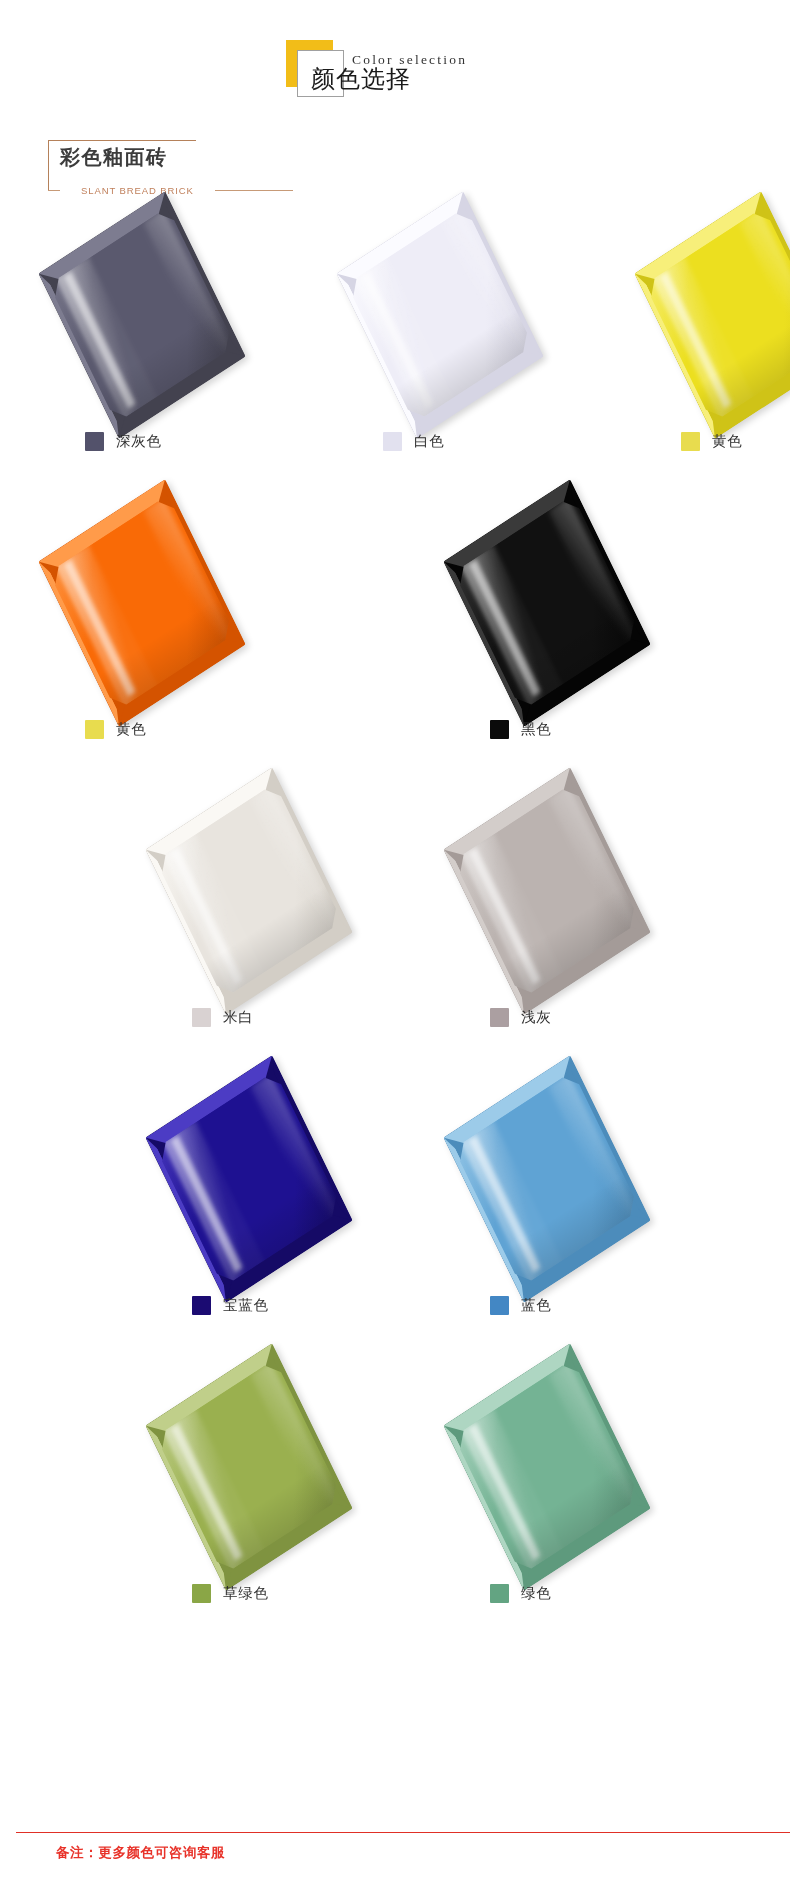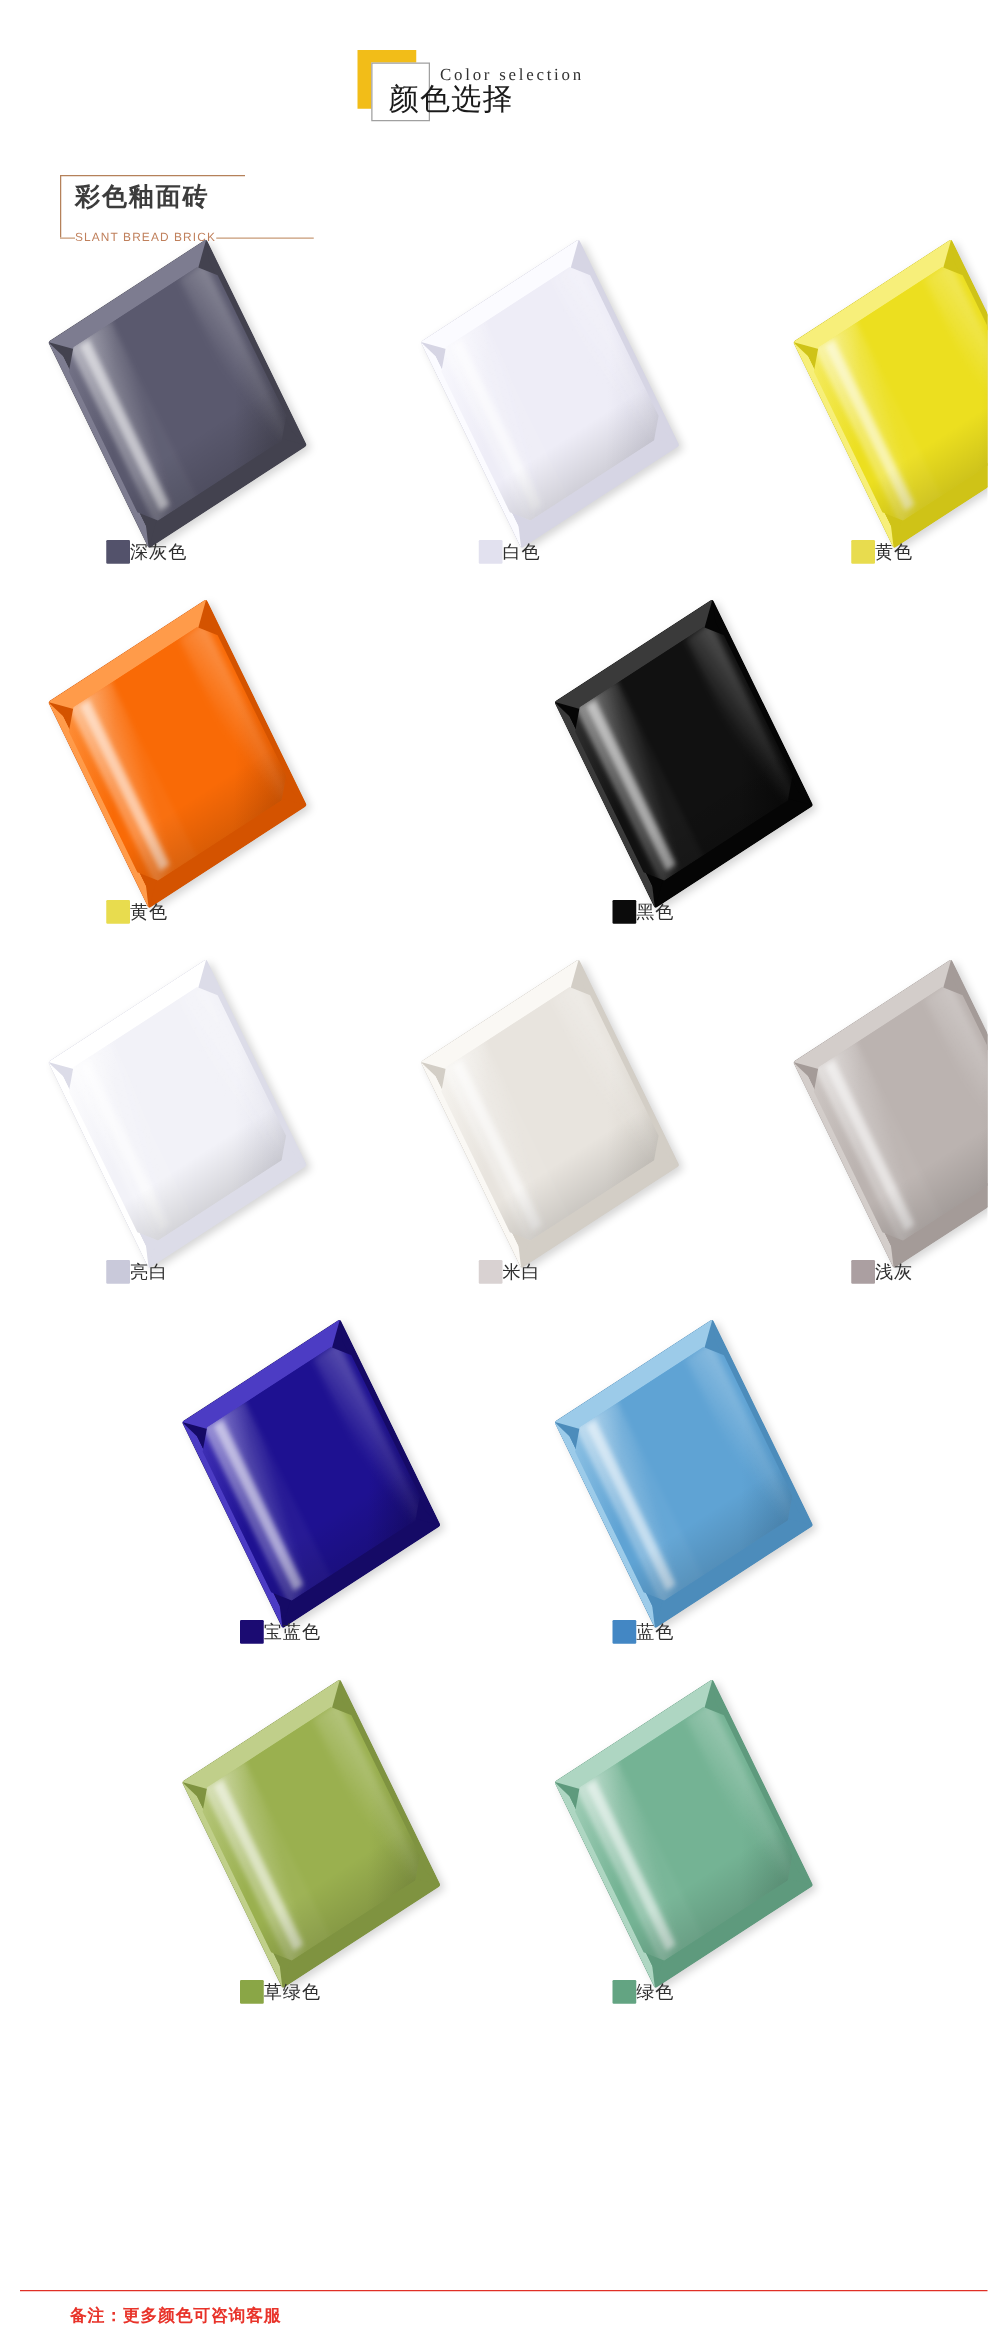--- a/index.html
+++ b/index.html
@@ -90,21 +90,21 @@
     letter-spacing: 1.5px;
     white-space: nowrap;
   }
   .sh-en-wrap {
     position: absolute;
     left: 48px;
     top: 53px;
     width: 300px;
     display: flex;
     align-items: center;
-    gap: 0;
+    gap: 21px;
   }
   .sh-dash {
     display: block;
     height: 1px;
     background: #c79a77;
     flex: 0 0 12px;
   }
   .sh-dash.long { flex: 0 0 78px; }
   .sh-en {
     font-size: 9.5px;
@@ -221,20 +221,21 @@
   }
 
   
   .label-row {
     position: absolute;
     left: 0;
     top: 222px;
     width: 191px;
     display: flex;
     align-items: flex-start;
+    gap: 12px;
     padding-left: 23px;
   }
   .swatch {
     width: 19px;
     height: 19px;
     flex: 0 0 19px;
     border-radius: 1px;
   }
   .label-text {
     font-size: 14.5px;
@@ -407,42 +408,20 @@
           </div>
         </div>
         <div class="label-row">
           <span class="swatch" style="background: rgb(11, 11, 11);"></span>
           <span class="label-text">黑色</span>
         </div>
       </div>
     </div>
     <div class="row">
       <div class="cell lead"></div>
-      <div class="cell">
-        <div class="tile-wrap">
-          <div class="tile" style="background: rgb(220, 220, 232);">
-            <div class="bevel">
-              <div class="b-top" style="background: rgb(255, 255, 255);"></div>
-              <div class="b-bottom" style="background: rgb(220, 220, 232);"></div>
-              <div class="b-left" style="background: rgb(255, 255, 255);"></div>
-              <div class="b-right" style="background: rgb(220, 220, 232);"></div>
-            </div>
-            <div class="face" style="background: linear-gradient(118deg, rgb(255, 255, 255) 0%, rgb(242, 242, 248) 26%, rgb(242, 242, 248) 72%, rgb(220, 220, 232) 100%);">
-              <div class="gloss-a"></div>
-              <div class="gloss-b"></div>
-              <div class="gloss-c"></div>
-              <div class="shade-bottom"></div>
-            </div>
-          </div>
-        </div>
-        <div class="label-row">
-          <span class="swatch" style="background: rgb(201, 201, 218);"></span>
-          <span class="label-text">亮白</span>
-        </div>
-      </div>
       <div class="cell spacer"></div>
       <div class="cell">
         <div class="tile-wrap">
           <div class="tile" style="background: rgb(211, 206, 198);">
             <div class="bevel">
               <div class="b-top" style="background: rgb(250, 248, 244);"></div>
               <div class="b-bottom" style="background: rgb(211, 206, 198);"></div>
               <div class="b-left" style="background: rgb(250, 248, 244);"></div>
               <div class="b-right" style="background: rgb(211, 206, 198);"></div>
             </div>

